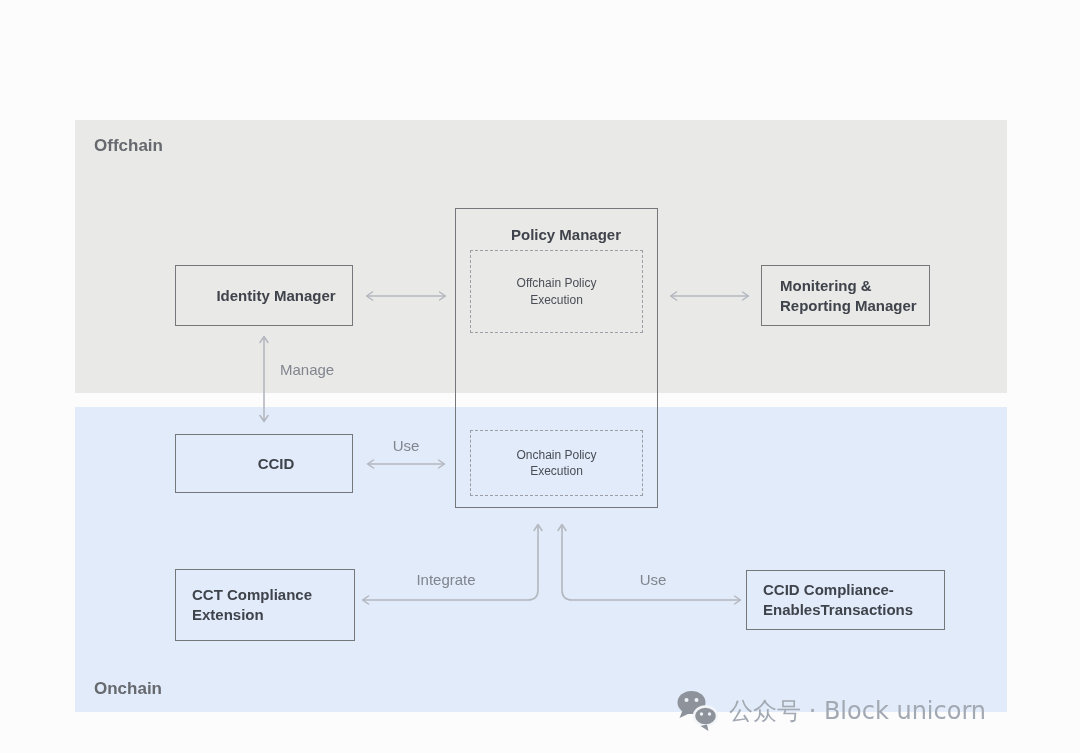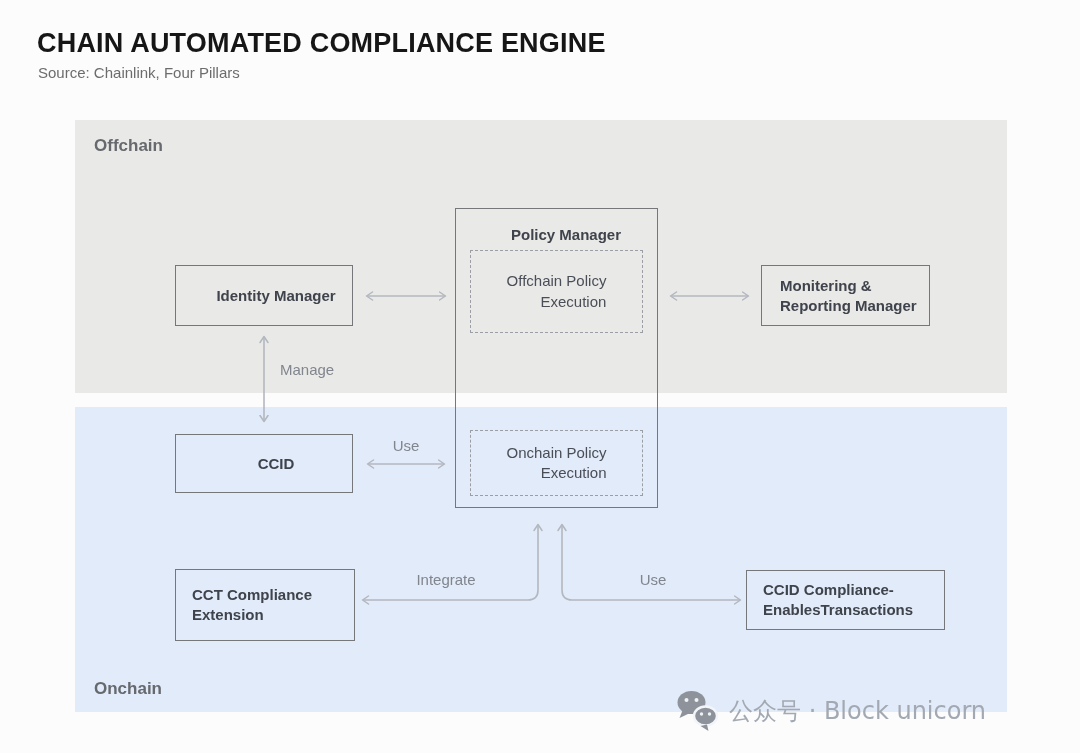--- a/index.html
+++ b/index.html
@@ -37,22 +37,22 @@
   .b-ccid{left:175px;top:434px;width:178px;height:59px;}
   .b-cct{left:175px;top:569px;width:180px;height:72px;}
   .b-ccip{left:746px;top:570px;width:199px;height:60px;}
 
   
   .b-policy{left:455px;top:208px;width:203px;height:300px;border:1.5px solid #75777b;box-sizing:border-box;background:transparent;}
   .policy-title{left:455px;top:226px;width:222px;text-align:center;font-size:15px;font-weight:700;color:#3f434b;}
 
   .dashed{
     border:1.2px dashed #9b9ea5;box-sizing:border-box;background:transparent;
-    display:flex;align-items:center;justify-content:center;text-align:right;
-    font-size:15px;font-weight:400;color:#4a4e57;
+    display:flex;align-items:center;justify-content:center;text-align:center;
+    font-size:12px;font-weight:400;color:#4a4e57;
   }
   .dashed .lines span{display:block;line-height:1.35;}
   .d-off{left:470px;top:250px;width:173px;height:83px;}
   .d-on{left:470px;top:430px;width:173px;height:66px;}
 
   
   .edge-label{font-size:15px;color:#80858e;}
   .l-manage{left:280px;top:361px;}
   .l-use1{left:380px;top:437px;width:52px;text-align:center;}
   .l-integrate{left:396px;top:571px;width:100px;text-align:center;}
@@ -63,22 +63,20 @@
 
   
   .watermark{left:674px;top:689px;display:flex;align-items:center;gap:9px;}
   .watermark .wm-text{font-size:24px;color:#a3a9b2;font-family:"DejaVu Sans","Liberation Sans",sans-serif;white-space:nowrap;}
 </style>
 </head>
 <body>
 
 <div class="canvas">
 
-  <div class="abs title">CHAIN AUTOMATED COMPLIANCE ENGINE</div>
-  <div class="abs source">Source: Chainlink, Four Pillars</div>
 
   <div class="abs zone offchain"></div>
   <div class="abs zone onchain"></div>
   <div class="abs zone-label off">Offchain</div>
   <div class="abs zone-label on">Onchain</div>
 
   <svg class="abs connectors" width="1080" height="753" viewBox="0 0 1080 753">
     <defs>
       <marker id="ah" markerWidth="11" markerHeight="11" refX="6.5" refY="5" orient="auto" markerUnits="userSpaceOnUse">
         <path d="M1,1 L7,5 L1,9" fill="none" stroke="#b3b7bf" stroke-width="1.5" stroke-linecap="round" stroke-linejoin="round"></path>

